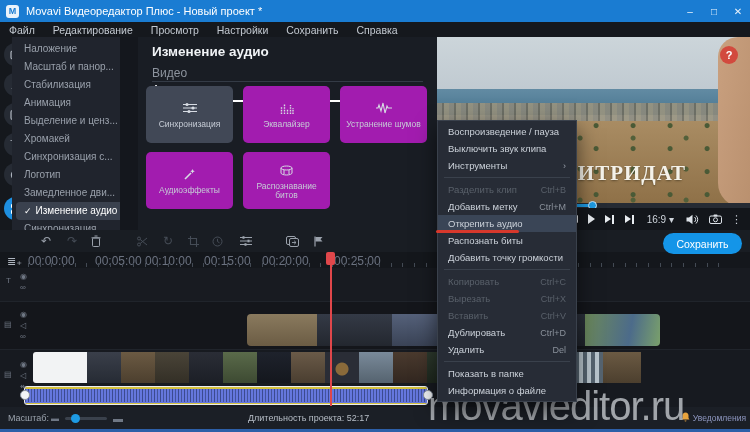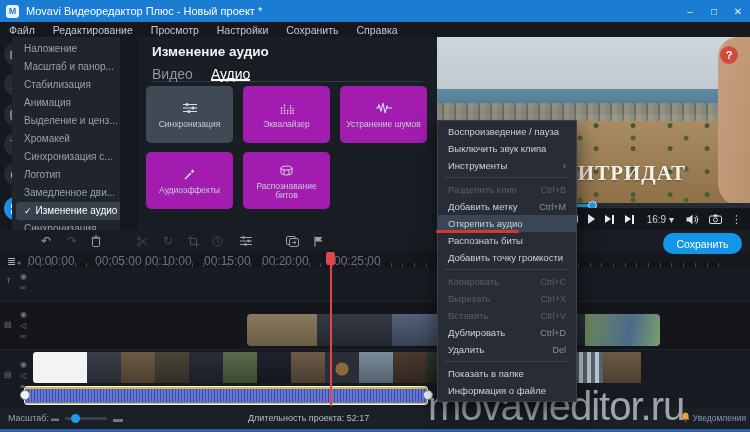--- a/index.html
+++ b/index.html
@@ -25,21 +25,21 @@
   
   .toolspanel{position:absolute;left:12px;top:37px;width:108px;height:193px;background:#20242d;overflow:hidden;}
   .tool-item{position:absolute;left:4px;width:100px;height:18px;line-height:18px;padding-left:8px;
              font-size:10px;color:#99a0ab;white-space:nowrap;overflow:hidden;}
   .tool-item.sel{background:#3a414e;border-radius:4px;color:#fff;}
   .tool-check{margin-right:4px;font-size:9px;}
   
   .content{position:absolute;left:138px;top:37px;width:299px;height:193px;background:#191d24;}
   .content-title{position:absolute;left:14px;top:7px;font-size:13.5px;font-weight:bold;color:#f0f3f6;}
   .tabs{position:absolute;left:14px;top:29px;width:271px;height:15px;border-bottom:1px solid #343b46;
-        display:flex;font-size:14px;color:#8d949e;}
+        display:flex;font-size:12px;color:#8d949e;flex-direction:column;}
   .tab{margin-right:18px;padding-bottom:3px;}
   .tab.active{color:#fff;border-bottom:2px solid #fff;}
   .card{position:absolute;width:87px;height:57px;background:#a21caf;border-radius:5px;
         display:flex;flex-direction:column;align-items:center;justify-content:center;color:#c6ccd6;}
   .card.sel{background:#414856;}
   .card .cicon{color:#d7dce3;font-size:13px;height:18px;display:flex;align-items:center;}
   .card .clabel{font-size:8.5px;text-align:center;line-height:9.5px;margin-top:3px;padding:0 4px;}
   
   .preview{position:absolute;left:437px;top:37px;width:313px;height:166px;overflow:hidden;background:#b9c4cb;}
   .sky{position:absolute;left:0;top:0;width:100%;height:58px;background:linear-gradient(#ccd5da,#bfc9d0);}

